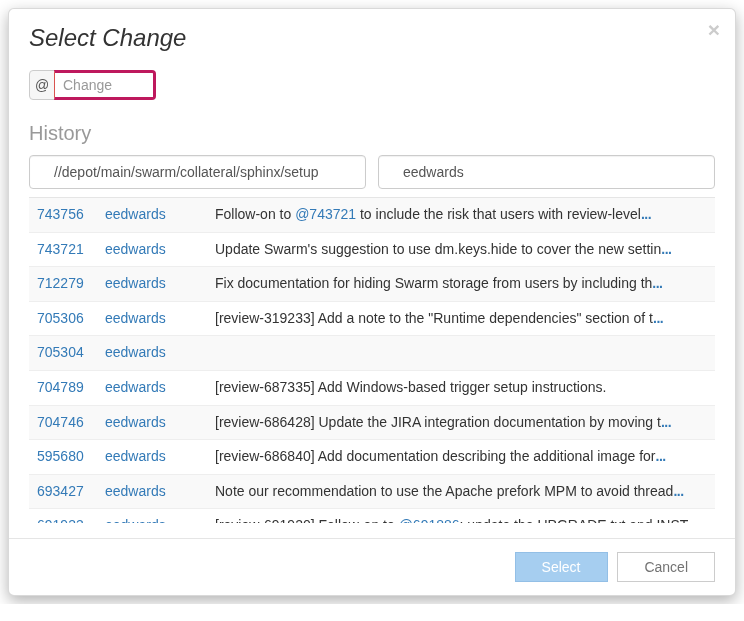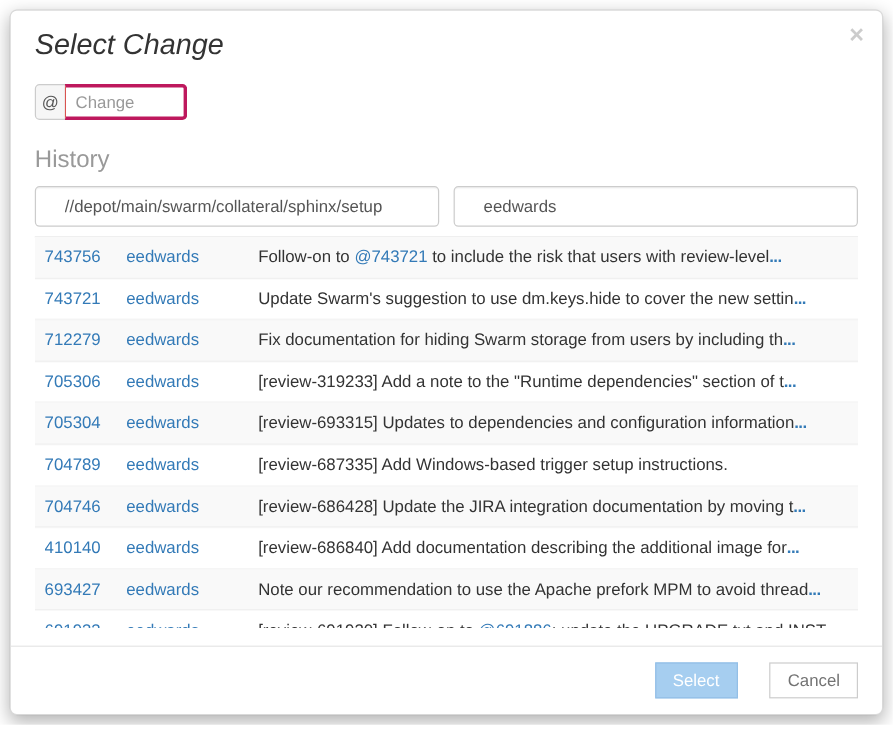--- a/index.html
+++ b/index.html
@@ -120,26 +120,26 @@
     }
     .desc-mention { color: #337ab7; }
     .desc-ellipsis { color: #337ab7; font-weight: bold; letter-spacing: -0.5px;}
     .modal-footer {
       border-top: 1px solid #e5e5e5;
       padding: 13px 20px;
       text-align: right;
     }
     .btn {
       display: inline-block;
-      padding: 6px 14px;
+      padding: 6px 26px;
       border-radius: 0;
       font-size: 14px;
       cursor: pointer;
       border: 1px solid transparent;
-      margin-left: 23px;
+      margin-left: 6px;
     }
     .btn-primary {
       background: #a6cef0;
       border-color: #93bfe6;
       color: #fff;
     }
     .btn-default {
       background: #fff;
       border-color: #ccc;
       color: #737373;
@@ -186,34 +186,33 @@
           <span class="col-desc"><span>Fix documentation for hiding Swarm storage from users by including th</span><span class="desc-ellipsis">...</span></span>
         </div>
         <div class="history-row">
           <span class="col-change">705306</span>
           <span class="col-user">eedwards</span>
           <span class="col-desc"><span>[review-319233] Add a note to the "Runtime dependencies" section of t</span><span class="desc-ellipsis">...</span></span>
         </div>
         <div class="history-row">
           <span class="col-change">705304</span>
           <span class="col-user">eedwards</span>
-          <span class="col-desc"><span>[review-693315] Updates to dependencies and configuration information</span><span class="desc-ellipsis">...</span></span>
         </div>
         <div class="history-row">
           <span class="col-change">704789</span>
           <span class="col-user">eedwards</span>
           <span class="col-desc"><span>[review-687335] Add Windows-based trigger setup instructions.</span></span>
         </div>
         <div class="history-row">
           <span class="col-change">704746</span>
           <span class="col-user">eedwards</span>
           <span class="col-desc"><span>[review-686428] Update the JIRA integration documentation by moving t</span><span class="desc-ellipsis">...</span></span>
         </div>
         <div class="history-row">
-          <span class="col-change">410140</span>
+          <span class="col-change">595680</span>
           <span class="col-user">eedwards</span>
           <span class="col-desc"><span>[review-686840] Add documentation describing the additional image for</span><span class="desc-ellipsis">...</span></span>
         </div>
         <div class="history-row">
           <span class="col-change">693427</span>
           <span class="col-user">eedwards</span>
           <span class="col-desc"><span>Note our recommendation to use the Apache prefork MPM to avoid thread</span><span class="desc-ellipsis">...</span></span>
         </div>
         <div class="history-row">
           <span class="col-change">691933</span>

